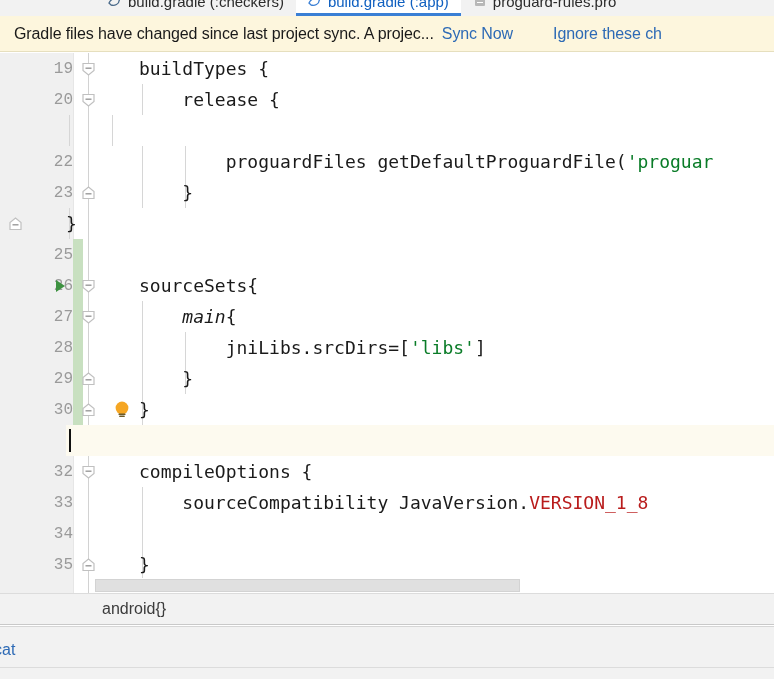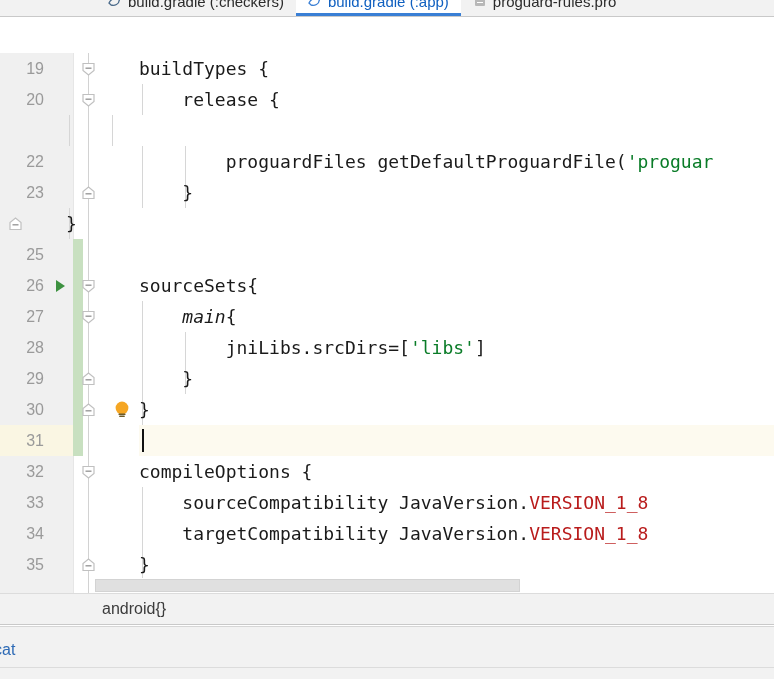--- a/index.html
+++ b/index.html
@@ -135,22 +135,21 @@
 
   .lineno-cell {
     position: relative;
     width: 73px;
     height: 31px;
     flex: 0 0 73px;
     display: flex;
     align-items: center;
     justify-content: flex-end;
     box-sizing: border-box;
-    padding-right: 29px;
-    font-family: Liberation Sans, sans-serif;
+    font-family: Liberation Mono, monospace;
     font-size: 16px;
     color: #9a9a9a;
   }
   .run-marker {
     position: absolute;
     right: 8px; top: 50%;
     transform: translateY(-50%);
     width: 0; height: 0;
     border-left: 9px solid #3d9140;
     border-top: 6px solid transparent;
@@ -305,20 +304,25 @@
     <div class="tab inactive">
       <svg class="tab-ico" viewBox="0 0 14 14">
         <rect x="2" y="2" width="10" height="10" rx="1" fill="#b8b8b8"></rect>
         <rect x="4" y="5" width="6" height="1" fill="#ffffff"></rect>
         <rect x="4" y="8" width="6" height="1" fill="#ffffff"></rect>
       </svg>
       <span>proguard-rules.pro</span>
     </div>
   </div>
 
+  <div class="banner">
+    <span class="banner-text">Gradle files have changed since last project sync. A projec...</span>
+    <span class="banner-link first">Sync Now</span>
+    <span class="banner-link second">Ignore these ch</span>
+  </div>
 
   <div class="editor">
     <div class="gutter-bg"></div>
     <div class="fold-rail"></div>
 
     <div class="vcs-bar" style="top:186px; height:217px;"></div>
 
     <div class="rows" id="rows">
         <div class="row">
           <div class="lineno-cell">19</div>
@@ -430,21 +434,20 @@
           <div class="bulb-cell">
             <svg class="bulb" viewBox="0 0 22 22">
               <circle cx="11" cy="9" r="6.4" fill="#f5a623"></circle>
               <rect x="7.4" y="14.4" width="7.2" height="1.5" rx="0.6" fill="#6b5a2a"></rect>
               <rect x="8.2" y="16.6" width="5.6" height="1.5" rx="0.6" fill="#6b5a2a"></rect>
             </svg>
           </div>
           <div class="code-cell"><div class="guide" style="left: 3px;"></div><span class="code-txt">}</span></div>
         </div>
         <div class="row caret-line">
-          <div class="lineno-cell">31</div>
           <div class="fold-cell"></div>
           <div class="bulb-cell"></div>
           <div class="code-cell"><span class="code-txt"></span><div class="caret" style="left: 3px;"></div></div>
         </div>
         <div class="row">
           <div class="lineno-cell">32</div>
           <div class="fold-cell">
             <svg class="fold-mark" viewBox="0 0 15 15">
               <path d="M2 2 H13 V9 L7.5 13.5 L2 9 Z" fill="#ffffff" stroke="#c0c0c0" stroke-width="1.2"></path>
               <rect x="4.5" y="6" width="6" height="1.4" fill="#9a9a9a"></rect>
@@ -456,21 +459,21 @@
         <div class="row">
           <div class="lineno-cell">33</div>
           <div class="fold-cell"></div>
           <div class="bulb-cell"></div>
           <div class="code-cell"><div class="guide" style="left: 3px;"></div><span class="code-txt">    sourceCompatibility JavaVersion.<span class="stat">VERSION_1_8</span></span></div>
         </div>
         <div class="row">
           <div class="lineno-cell">34</div>
           <div class="fold-cell"></div>
           <div class="bulb-cell"></div>
-          <div class="code-cell"><div class="guide" style="left: 3px;"></div><span class="code-txt">    targetCompatibility JavaVersion.<span class="stat">VERSION_1_8</span></span></div>
+          <div class="code-cell"><div class="guide" style="left: 3px;"></div></div>
         </div>
         <div class="row">
           <div class="lineno-cell">35</div>
           <div class="fold-cell">
             <svg class="fold-mark" viewBox="0 0 15 15">
               <path d="M2 13 H13 V6 L7.5 1.5 L2 6 Z" fill="#ffffff" stroke="#c0c0c0" stroke-width="1.2"></path>
               <rect x="4.5" y="7.6" width="6" height="1.4" fill="#9a9a9a"></rect>
             </svg>
           </div>
           <div class="bulb-cell"></div>

